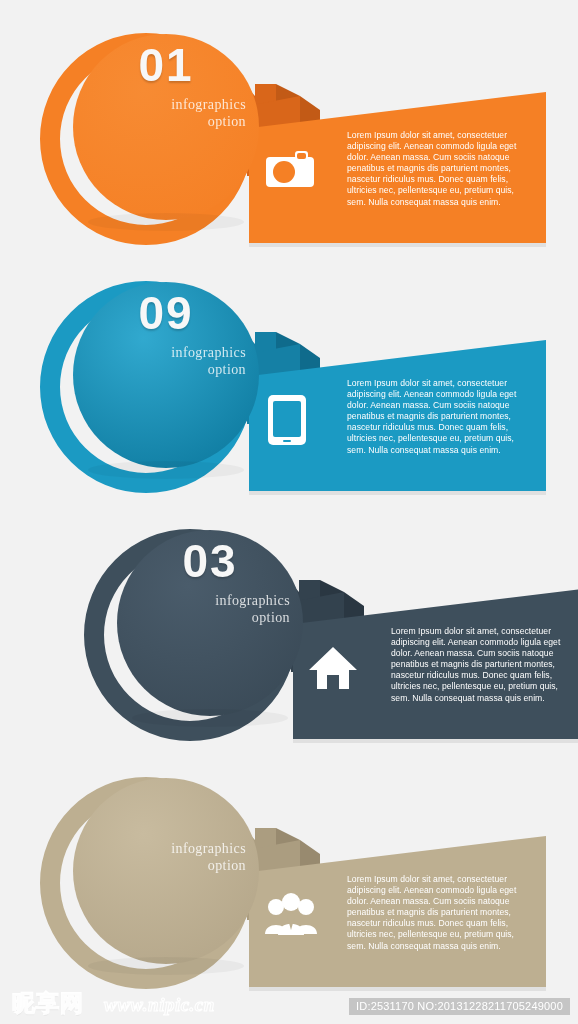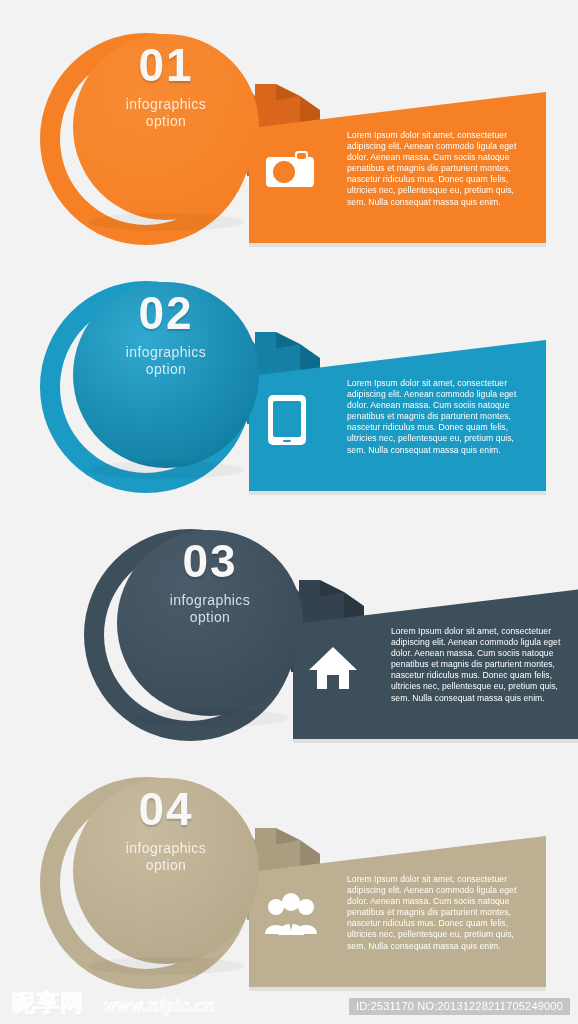--- a/index.html
+++ b/index.html
@@ -49,26 +49,26 @@
     line-height: 1;
     text-shadow: 0 2px 2px rgba(0,0,0,0.18);
     font-family: "Liberation Sans", sans-serif;
   }
 
   .opt-label {
     position: absolute;
     left: 86px;
     top: 96px;
     width: 160px;
-    text-align: center;
+    text-align: right;
     color: rgba(255,255,255,0.80);
     font-size: 14px;
     line-height: 17px;
     letter-spacing: 0.4px;
-    font-family: Liberation Sans, sans-serif;
+    font-family: Liberation Serif, serif;
   }
 
   
   .banner-text {
     position: absolute;
     left: 347px;
     width: 186px;
     color: #ffffff;
     font-size: 8.6px;
     line-height: 11.1px;
@@ -200,21 +200,21 @@
       <polygon points="258,104 300,96 300,186 258,186" fill="#1580a5"></polygon>
       <polygon points="300,96 320,110 320,186 300,186" fill="#0f6b8c"></polygon>
       <polygon points="249,128 546,92 546,243 249,243" fill="#1b9ac3"></polygon>
       <rect x="249" y="243" width="297" height="4" fill="rgba(0,0,0,0.07)"></rect>
       <path d="M146,33 A106,106 0 1 0 252,139 A106,106 0 0 0 146,33 Z M146,53 A86,86 0 1 1 60,139 A86,86 0 0 1 146,53 Z" fill="#1b9ac3"></path>
       <path d="M200,36 L255,36 L255,96 Z" fill="#f2f2f2"></path>
       <circle cx="166" cy="127" r="93" fill="url(#cg1)"></circle>
       <ellipse cx="166" cy="222" rx="78" ry="9" fill="rgba(0,0,0,0.04)"></ellipse>
     </svg>
 
-    <div class="num-label">02</div>
+    <div class="num-label">09</div>
     <div class="opt-label">
       <span>infographics</span><br>
       <span>option</span>
     </div>
 
     <div class="icon-holder" style="left:266px; top:145px; width:42px; height:54px;">
       <svg viewBox="0 0 42 54">
         <rect x="2" y="2" width="38" height="50" rx="5" fill="#ffffff"></rect>
         <rect x="7" y="8" width="28" height="36" rx="2" fill="#1b9ac3"></rect>
         <rect x="17" y="47" width="8" height="2" rx="1" fill="#1b9ac3"></rect>
@@ -272,21 +272,20 @@
       <polygon points="258,104 300,96 300,186 258,186" fill="#ab9d80"></polygon>
       <polygon points="300,96 320,110 320,186 300,186" fill="#988a6f"></polygon>
       <polygon points="249,128 546,92 546,243 249,243" fill="#bdaf91"></polygon>
       <rect x="249" y="243" width="297" height="4" fill="rgba(0,0,0,0.07)"></rect>
       <path d="M146,33 A106,106 0 1 0 252,139 A106,106 0 0 0 146,33 Z M146,53 A86,86 0 1 1 60,139 A86,86 0 0 1 146,53 Z" fill="#bdaf91"></path>
       <path d="M200,36 L255,36 L255,96 Z" fill="#f2f2f2"></path>
       <circle cx="166" cy="127" r="93" fill="url(#cg3)"></circle>
       <ellipse cx="166" cy="222" rx="78" ry="9" fill="rgba(0,0,0,0.04)"></ellipse>
     </svg>
 
-    <div class="num-label">04</div>
     <div class="opt-label">
       <span>infographics</span><br>
       <span>option</span>
     </div>
 
     <div class="icon-holder" style="left:264px; top:146px; width:54px; height:48px;">
       <svg viewBox="0 0 54 48">
         <circle cx="12" cy="17" r="8" fill="#ffffff"></circle>
         <path d="M1 44 C1 32 23 32 23 44 Z" fill="#ffffff"></path>
         <circle cx="42" cy="17" r="8" fill="#ffffff"></circle>

